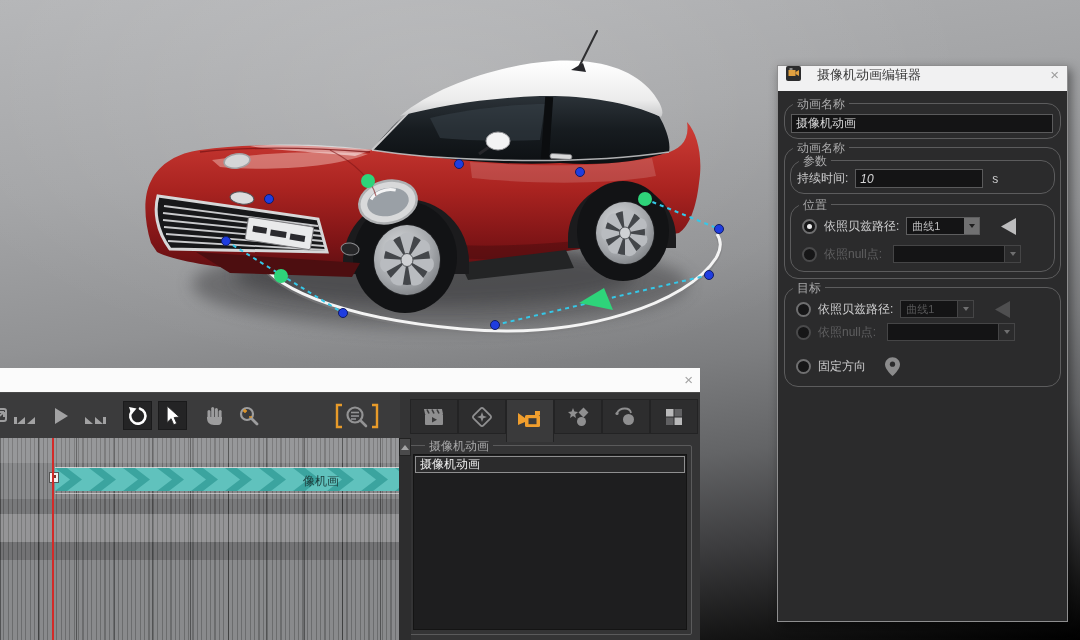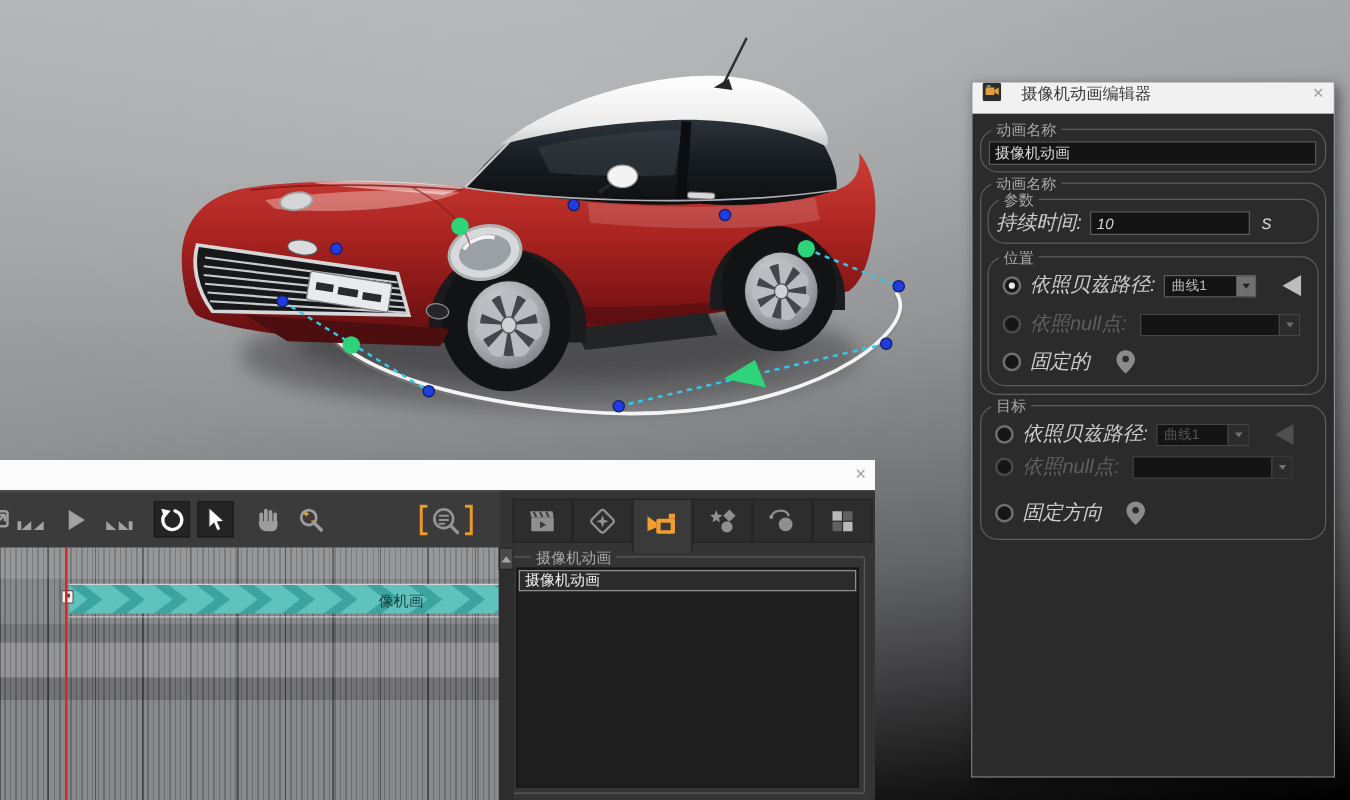--- a/index.html
+++ b/index.html
@@ -47,21 +47,21 @@
   
   #right-panel{position:absolute;left:777px;top:65px;width:291px;height:557px;
     border:1px solid #8e8e8f;box-shadow:3px 4px 10px rgba(0,0,0,.45);box-sizing:border-box;}
   .rp-titlebar{height:25px;background:#f1f1f2;display:flex;align-items:flex-start;gap:16px;padding:0 8px;}
   .rp-title{color:#3b3b3b;font-size:13px;}
   .rp-close{margin-left:auto;color:#9d9d9d;font-size:15px;}
   .rp-body{position:relative;height:530px;background:#2b2b2c;padding:8px 6px;box-sizing:border-box;}
   .grp{position:relative;border:1px solid #5c5c5d;border-radius:14px;margin-bottom:8px;}
   .grp-label{position:absolute;top:-8px;left:8px;background:#2b2b2c;padding:0 4px;font-size:12px;color:#a8a8a9;white-space:nowrap;}
   .row{display:flex;align-items:center;gap:7px;padding-left:6px;}
-  .rlabel{font-size:16px;color:#cdcdce;white-space:nowrap;font-style:italic;}
+  .rlabel{font-size:12px;color:#cdcdce;white-space:nowrap;}
   .rlabel.dim{color:#5f5f60;}
   .radio{width:11px;height:11px;border-radius:50%;background:#161617;border:2px solid #6f6f70;flex:0 0 auto;
     display:flex;align-items:center;justify-content:center;}
   .radio.dim{border-color:#4a4a4b;}
   .radio.sel::before{content:"";width:5px;height:5px;border-radius:50%;background:#ededee;}
   .tfield{background:#141415;border:1px solid #5a5a5b;color:#d6d6d7;font-size:12px;height:15px;
     padding:1px 4px;font-family:"Liberation Sans","DejaVu Sans",sans-serif;}
   .dd{height:18px;background:#141415;border:1px solid #5e5e5f;display:flex;align-items:center;
     font-size:11px;color:#bcbcbd;padding-left:5px;box-sizing:border-box;}
   .dd.dim{border-color:#454546;color:#565657;}
@@ -456,28 +456,20 @@
           <div class="row" style="margin-top:10px;">
             <span class="radio dim"></span>
             <span class="rlabel dim">依照null点:</span>
             <div class="dd dim" style="width:128px;margin-left:4px;">
               <span></span>
               <span class="ddbtn">
                   <span class="ddarr"></span>
                 </span>
             </div>
           </div>
-          <div class="row" style="margin-top:9px;">
-            <span class="radio"></span>
-            <span class="rlabel">固定的</span>
-            <svg width="15" height="19" viewBox="0 0 16 20" style="margin-left:14px">
-              <path d="M 8,0 C 3.6,0 0,3.6 0,8 C 0,13 8,20 8,20 C 8,20 16,13 16,8 C 16,3.6 12.4,0 8,0 Z" fill="#8b8b8c"></path>
-              <circle cx="8" cy="7.5" r="2.8" fill="#2b2b2c"></circle>
-            </svg>
-          </div>
         </div>
       </div>
 
       <div class="grp" style="padding:12px 5px 10px;">
         <span class="grp-label">目标</span>
         <div class="row">
           <span class="radio"></span>
           <span class="rlabel">依照贝兹路径:</span>
           <div class="dd dim" style="width:74px;">
             <span>曲线1</span>

